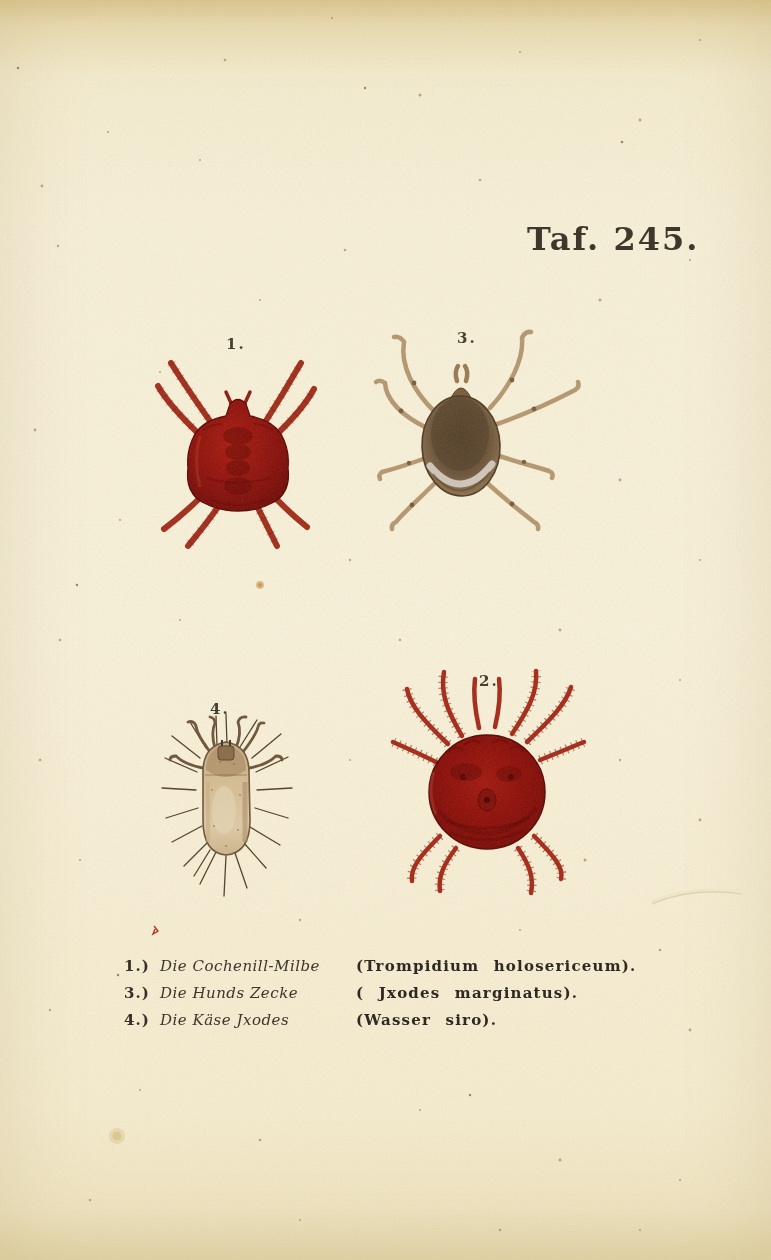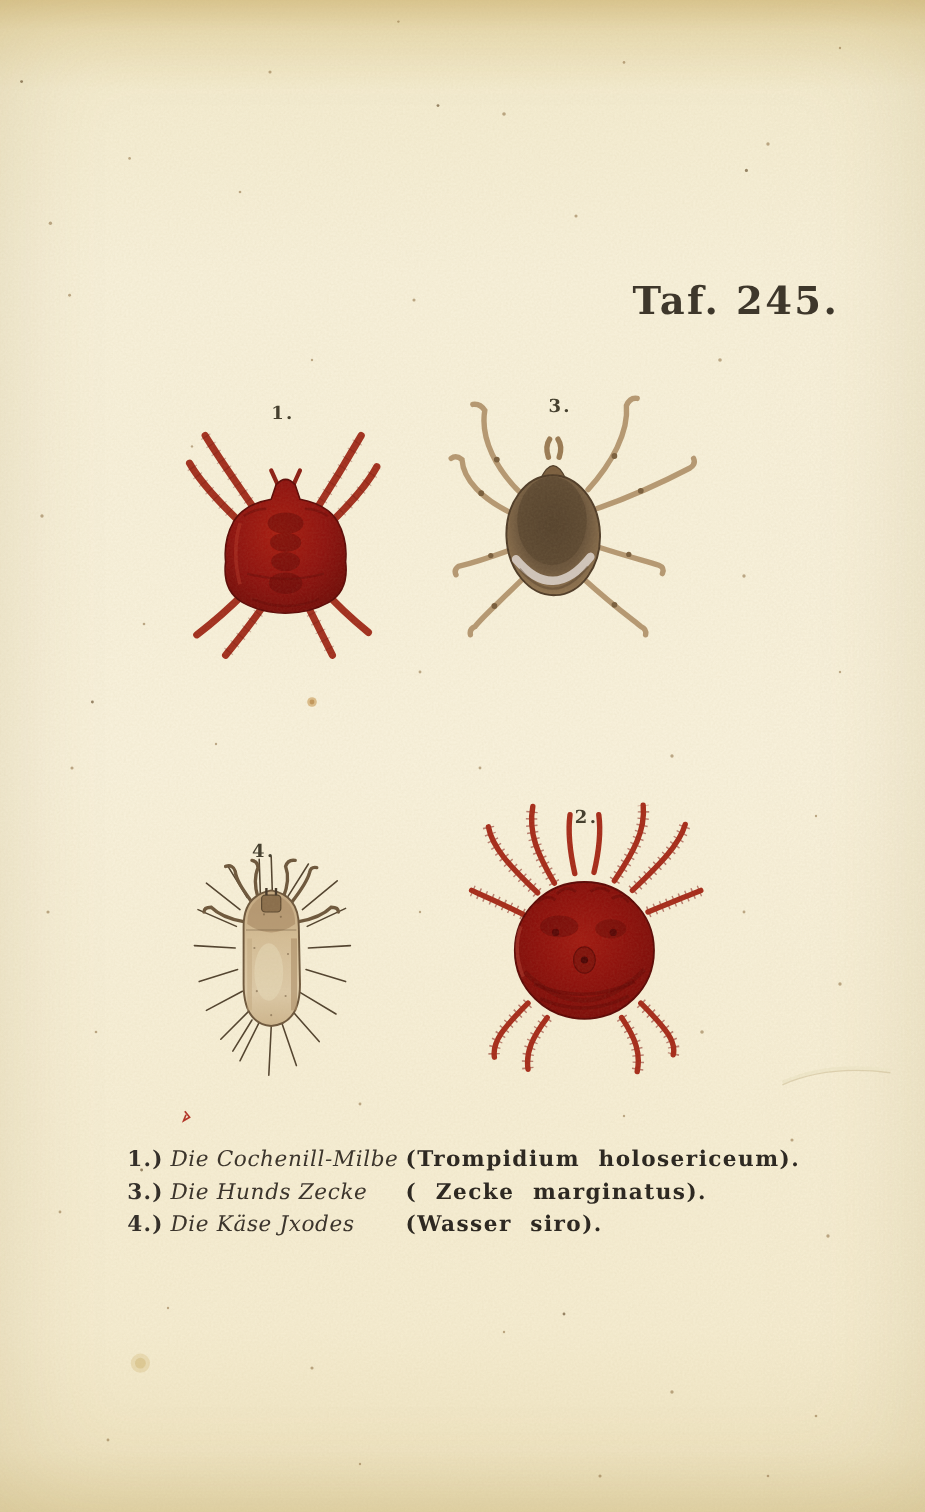--- a/index.html
+++ b/index.html
@@ -13,34 +13,33 @@
         #f6efd8 18%, #f7f0da 50%, #f4ebcf 88%,
         #efe4c2 96%, #e6d8ad 100%);
     box-shadow: inset 0 0 90px rgba(150,120,55,.18);
     font-family:"DejaVu Serif", serif;
   }
   .artwork{position:absolute;left:0;top:0;}
   .plate-title{
     position:absolute;left:527px;top:220px;
     font-size:32px;font-weight:bold;letter-spacing:2px;
     color:#3e372b;
-    margin-top:12px;
   }
   .fig-label{
     position:absolute;
     font-size:15px;font-weight:bold;letter-spacing:2px;
     color:#46402f;
   }
   .fig-label.f1{left:226px;top:335px;}
   .fig-label.f3{left:457px;top:329px;}
   .fig-label.f4{left:210px;top:700px;}
   .fig-label.f2{left:479px;top:672px;}
   .captions{
-    position:absolute;left:106px;top:953px;width:600px;
-    font-size:18px;line-height:27px;color:#3a332a;
+    position:absolute;left:124px;top:953px;width:600px;
+    font-size:15px;line-height:27px;color:#3a332a;
   }
   .cap-line{white-space:nowrap;}
   .cap-num{
     display:inline-block;width:36px;
     font-weight:600;color:#35302a;letter-spacing:1px;
   }
   .cap-german{
     display:inline-block;width:196px;
     font-style:italic;letter-spacing:.5px;color:#3c352c;
   }
@@ -328,20 +327,20 @@
   <div class="fig-label f1">1.</div>
   <div class="fig-label f3">3.</div>
   <div class="fig-label f4">4.</div>
   <div class="fig-label f2">2.</div>
 
   <div class="captions">
     <div class="cap-line">
       <span class="cap-num">1.)</span><span class="cap-german">Die Cochenill-Milbe</span><span class="cap-latin">(Trompidium holosericeum).</span>
     </div>
     <div class="cap-line">
-      <span class="cap-num">3.)</span><span class="cap-german">Die Hunds Zecke</span><span class="cap-latin">( Zecke  marginatus).</span>
+      <span class="cap-num">3.)</span><span class="cap-german">Die Hunds Zecke</span><span class="cap-latin">( Jxodes  marginatus).</span>
     </div>
     <div class="cap-line">
       <span class="cap-num">4.)</span><span class="cap-german">Die Käse  Jxodes</span><span class="cap-latin">(Wasser  siro).</span>
     </div>
   </div>
 
 </div>
 
 </body></html>

